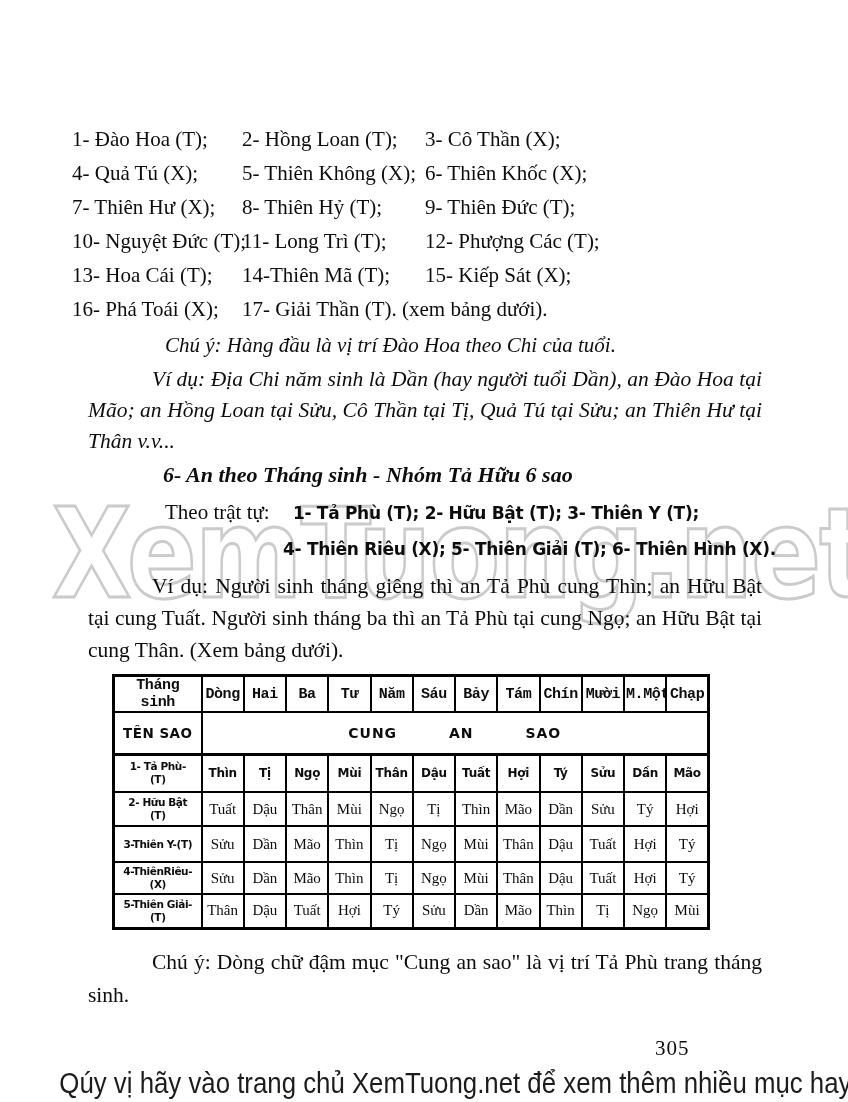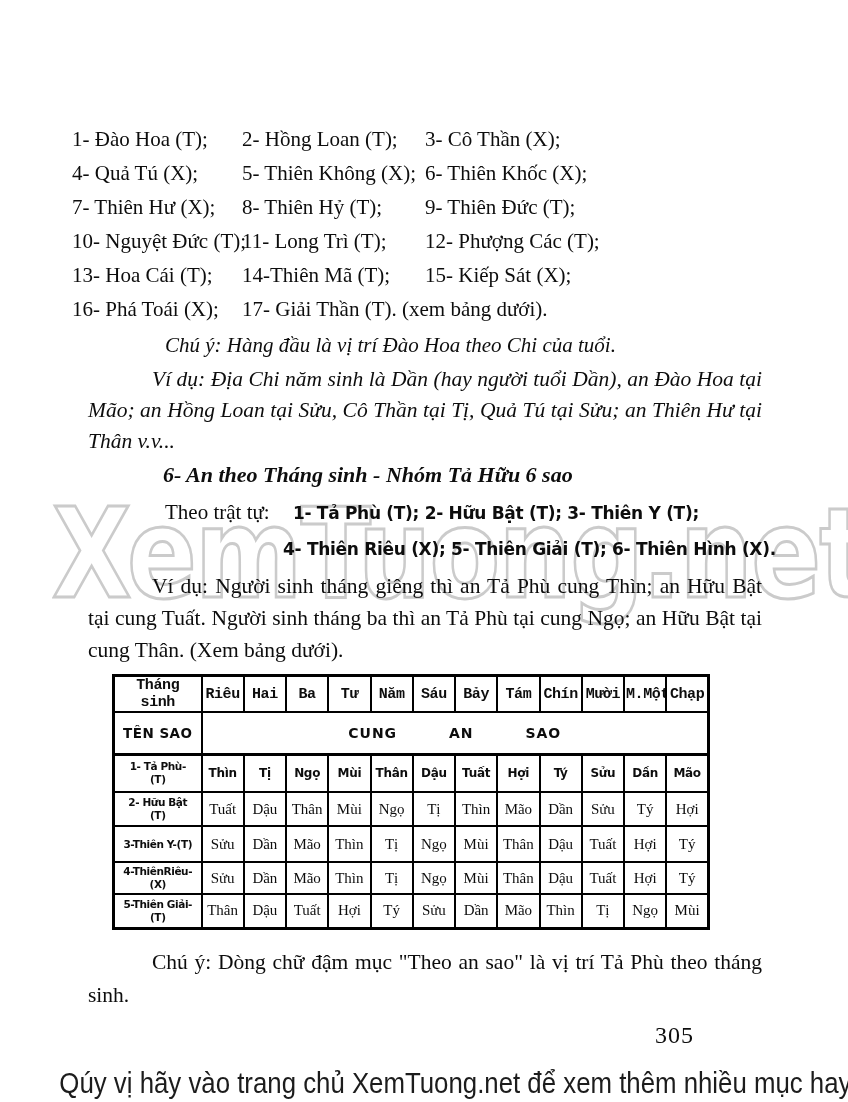--- a/index.html
+++ b/index.html
@@ -91,21 +91,21 @@
   tr.bold-row td.cell { font-family:"DejaVu Sans", sans-serif; font-weight:bold; font-size:12px; letter-spacing:-0.3px; }
   tr.r0 td { height:38px; } tr.r0 { border-top:3px solid #000; }
   tr.r1 td { height:34px; }
   tr.r2 td { height:36px; }
   tr.r3 td { height:32px; }
   tr.r4 td { height:34px; }
   tr.r5 td { height:32px; }
 
   .chu-y-2 { margin-top:16px; line-height:33px; }
 
-  .page-number { margin:10px 0 0 655px; font-size:24px; letter-spacing:1px; }
+  .page-number { margin:24px 0 0 655px; font-size:21px; letter-spacing:1px; }
 
   .footer {
     position:absolute; bottom:2px; left:0; right:0;
     text-align:center;
     font-family:"Liberation Sans", sans-serif;
     font-size:30px;
     color:#1c1c1c;
     transform:scaleX(0.86);
     white-space:nowrap;
   }
@@ -164,21 +164,21 @@
           <col>
           <col>
           <col>
           <col>
           <col>
           <col>
       </colgroup>
       <tbody>
         <tr class="h1">
           <td class="corner-top">Tháng sinh</td>
-          <td>Riêu</td>
+          <td>Dòng</td>
           <td>Hai</td>
           <td>Ba</td>
           <td>Tư</td>
           <td>Năm</td>
           <td>Sáu</td>
           <td>Bảy</td>
           <td>Tám</td>
           <td>Chín</td>
           <td>Mười</td>
           <td>M.Một</td>
@@ -275,19 +275,19 @@
           <td class="cell">Dần</td>
           <td class="cell">Mão</td>
           <td class="cell">Thìn</td>
           <td class="cell">Tị</td>
           <td class="cell">Ngọ</td>
           <td class="cell">Mùi</td>
         </tr>
       </tbody>
     </table>
 
-    <p class="para chu-y-2">Chú ý: Dòng chữ đậm mục "Theo an sao" là vị trí Tả Phù theo tháng sinh.</p>
+    <p class="para chu-y-2">Chú ý: Dòng chữ đậm mục "Cung an sao" là vị trí Tả Phù trang tháng sinh.</p>
 
     <div class="page-number">305</div>
   </div>
 
   <div class="footer">Qúy vị hãy vào trang chủ XemTuong.net để xem thêm nhiều mục hay khác</div>
 </div>
 
 </body></html>

